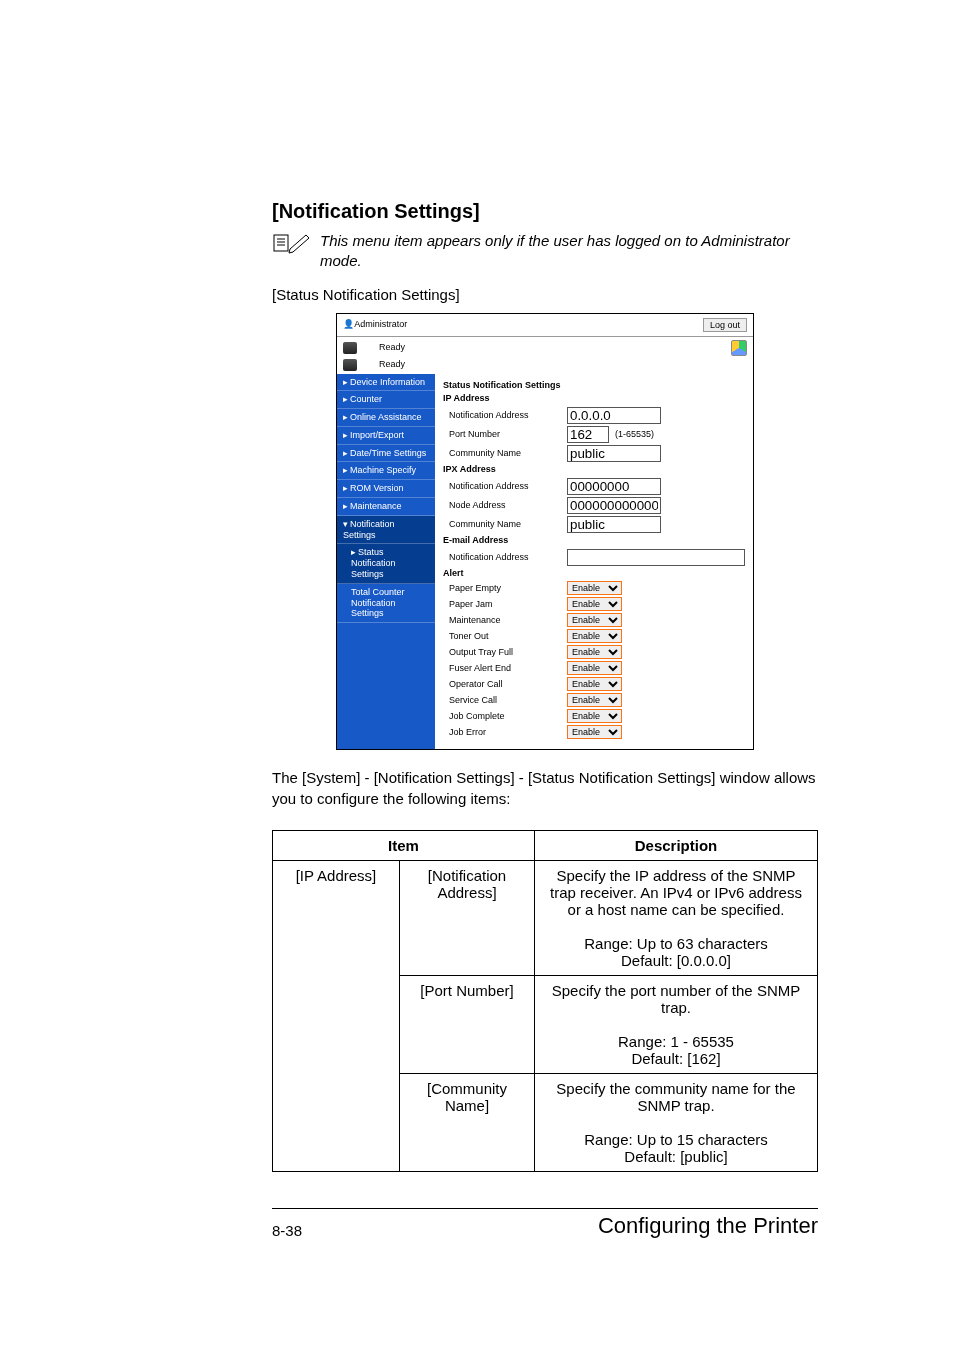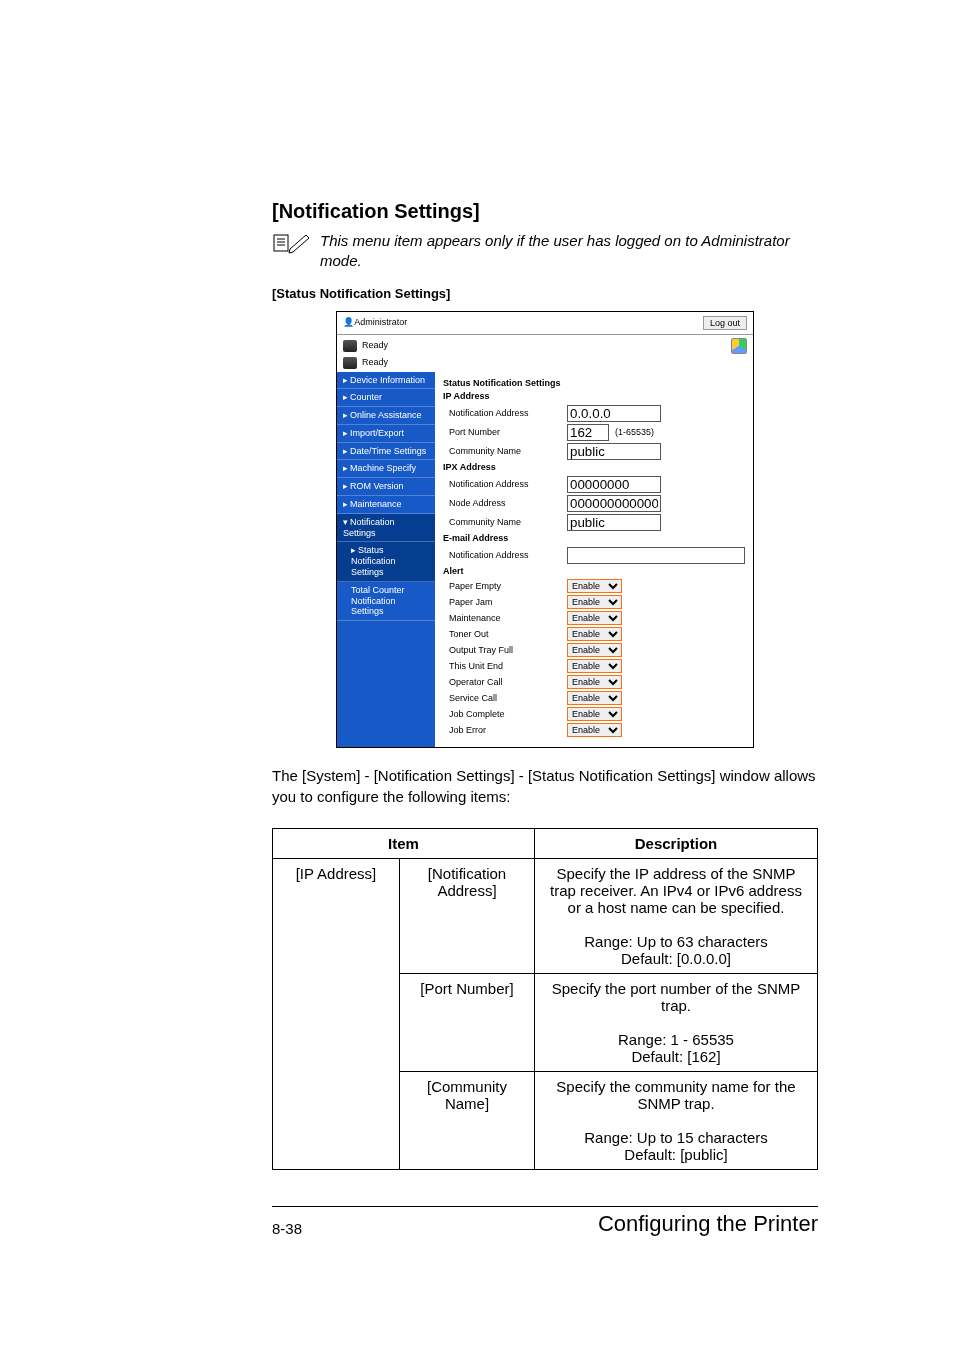--- a/index.html
+++ b/index.html
@@ -1,26 +1,26 @@
 <!DOCTYPE html>
 <html><head>
 <meta charset="utf-8">
 <style>
 body{margin:0;padding:0;font-family:Arial,Helvetica,sans-serif;background:#fff;color:#000}
 .page{width:954px;margin:0 auto;padding:200px 136px 60px 272px;box-sizing:border-box;position:relative}
 h1{font-size:20px;font-weight:bold;margin:0 0 8px}
 .note-row{display:flex;align-items:flex-start;margin:6px 0 14px}
 .note-icon{width:30px;flex:0 0 30px}
 .note-text{font-style:italic;font-size:15px;line-height:1.35;padding-left:18px}
-h2{font-size:13px;font-weight:bold;margin:6px 0 10px}
+h2{font-size:15px;font-weight:normal;margin:6px 0 10px}
 .shot{border:1px solid #000;width:416px;margin:0 0 18px 64px;background:#fff;font-size:9px;line-height:1.2}
 .shot-top{display:flex;align-items:center;padding:4px 6px;border-bottom:1px solid #999}
 .shot-top .adm{flex:1}
 .logout{border:1px solid #999;background:#eee;padding:1px 6px;font-size:9px}
-.readyrow{display:flex;align-items:center;padding:3px 6px;gap:5px}
+.readyrow{display:flex;align-items:center;padding:3px 6px;gap:22px}
 .printer-ico{width:14px;height:12px;background:linear-gradient(#555,#222);border-radius:2px}
 .refresh{margin-left:auto;width:14px;height:14px;border:1px solid #888;border-radius:2px;background:conic-gradient(#3c6 0 120deg,#69f 0 240deg,#fc3 0)}
 .tabs{display:flex}
 .tab{flex:1;text-align:center;padding:2px 0;color:#fff;font-size:9px}
 .t-sys{background:#1b6fe0}.t-sec{background:#0a9a3a}.t-job{background:#b8282f}.t-prt{background:#d94f6c}.t-sto{background:#6fb84c}.t-adr{background:#e26a2a}.t-net{background:#e0a030}
 .shot-body{display:flex}
 .sidebar{width:156px;background:#1759c7;color:#fff;font-size:9px}
 .sidebar .it{padding:3px 6px;border-bottom:1px solid rgba(255,255,255,.25)}
 .sidebar .it.active{background:#053d91}
 .sidebar .sub{padding:3px 6px 3px 14px;border-bottom:1px solid rgba(255,255,255,.25)}
@@ -141,21 +141,21 @@
           </div>
         <div class="frow">
             <span class="flab">Toner Out</span>
             <select class="sel"><option>Enable</option></select>
           </div>
         <div class="frow">
             <span class="flab">Output Tray Full</span>
             <select class="sel"><option>Enable</option></select>
           </div>
         <div class="frow">
-            <span class="flab">This Unit End</span>
+            <span class="flab">Fuser Alert End</span>
             <select class="sel"><option>Enable</option></select>
           </div>
         <div class="frow">
             <span class="flab">Operator Call</span>
             <select class="sel"><option>Enable</option></select>
           </div>
         <div class="frow">
             <span class="flab">Service Call</span>
             <select class="sel"><option>Enable</option></select>
           </div>

